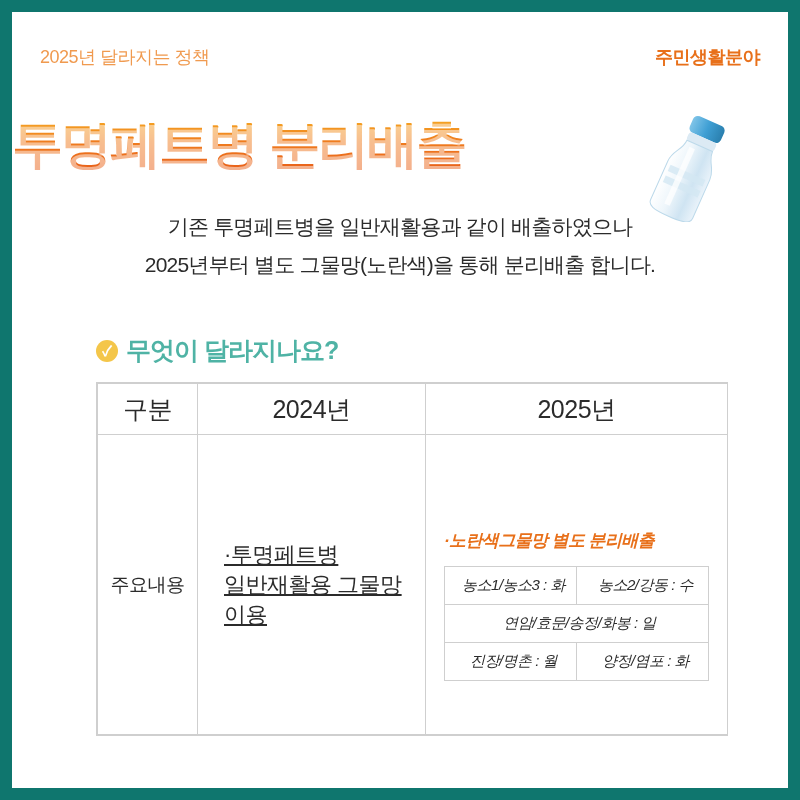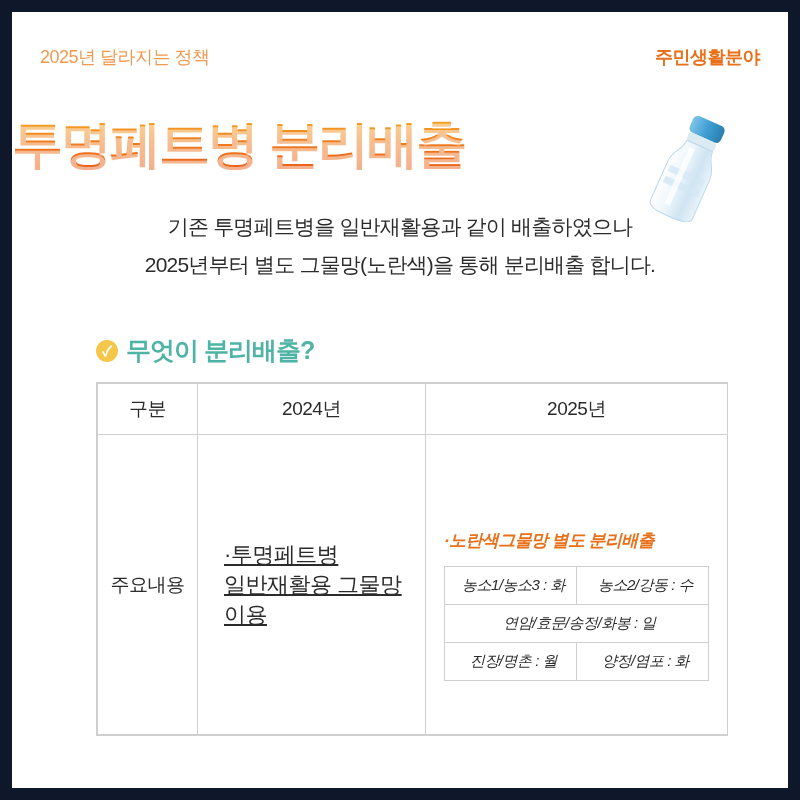--- a/index.html
+++ b/index.html
@@ -11,21 +11,21 @@
     height: 800px;
     font-family: "Liberation Sans", sans-serif;
     background: #fdf0e2;
     overflow: hidden;
   }
   .card {
     position: relative;
     width: 800px;
     height: 800px;
     box-sizing: border-box;
-    background: #0f172a;
+    background: #0f766e;
     padding: 12px;
   }
   .inner {
     position: relative;
     width: 100%;
     height: 100%;
     background: #ffffff;
     box-sizing: border-box;
     overflow: hidden;
   }
@@ -147,21 +147,21 @@
     table-layout: fixed;
   }
   table.main-table th,
   table.main-table td {
     border: 1px solid #cfcfcf;
     box-sizing: border-box;
   }
   table.main-table thead th {
     height: 51px;
     font-weight: normal;
-    font-size: 19px;
+    font-size: 25px;
     color: #2b2b2b;
     text-align: center;
     letter-spacing: -0.5px;
     margin-top: 12px;
   }
   .col-a { width: 100px; }
   .col-b { width: 228px; }
   .col-c { width: 302px; }
 
   td.row-label {
@@ -248,21 +248,21 @@
       </g>
     </svg>
 
     <div class="lead">
       <div>기존 투명페트병을 일반재활용과 같이 배출하였으나</div>
       <div>2025년부터 별도 그물망(노란색)을 통해 분리배출 합니다.</div>
     </div>
 
     <div class="section-head">
       <span class="check-badge">✓</span>
-      <span class="section-title">무엇이 분리배출?</span>
+      <span class="section-title">무엇이 달라지나요?</span>
     </div>
 
     <div class="table-wrap">
       <table class="main-table">
         <colgroup>
           <col class="col-a">
             <col class="col-b">
             <col class="col-c">
         </colgroup>
         <thead>

